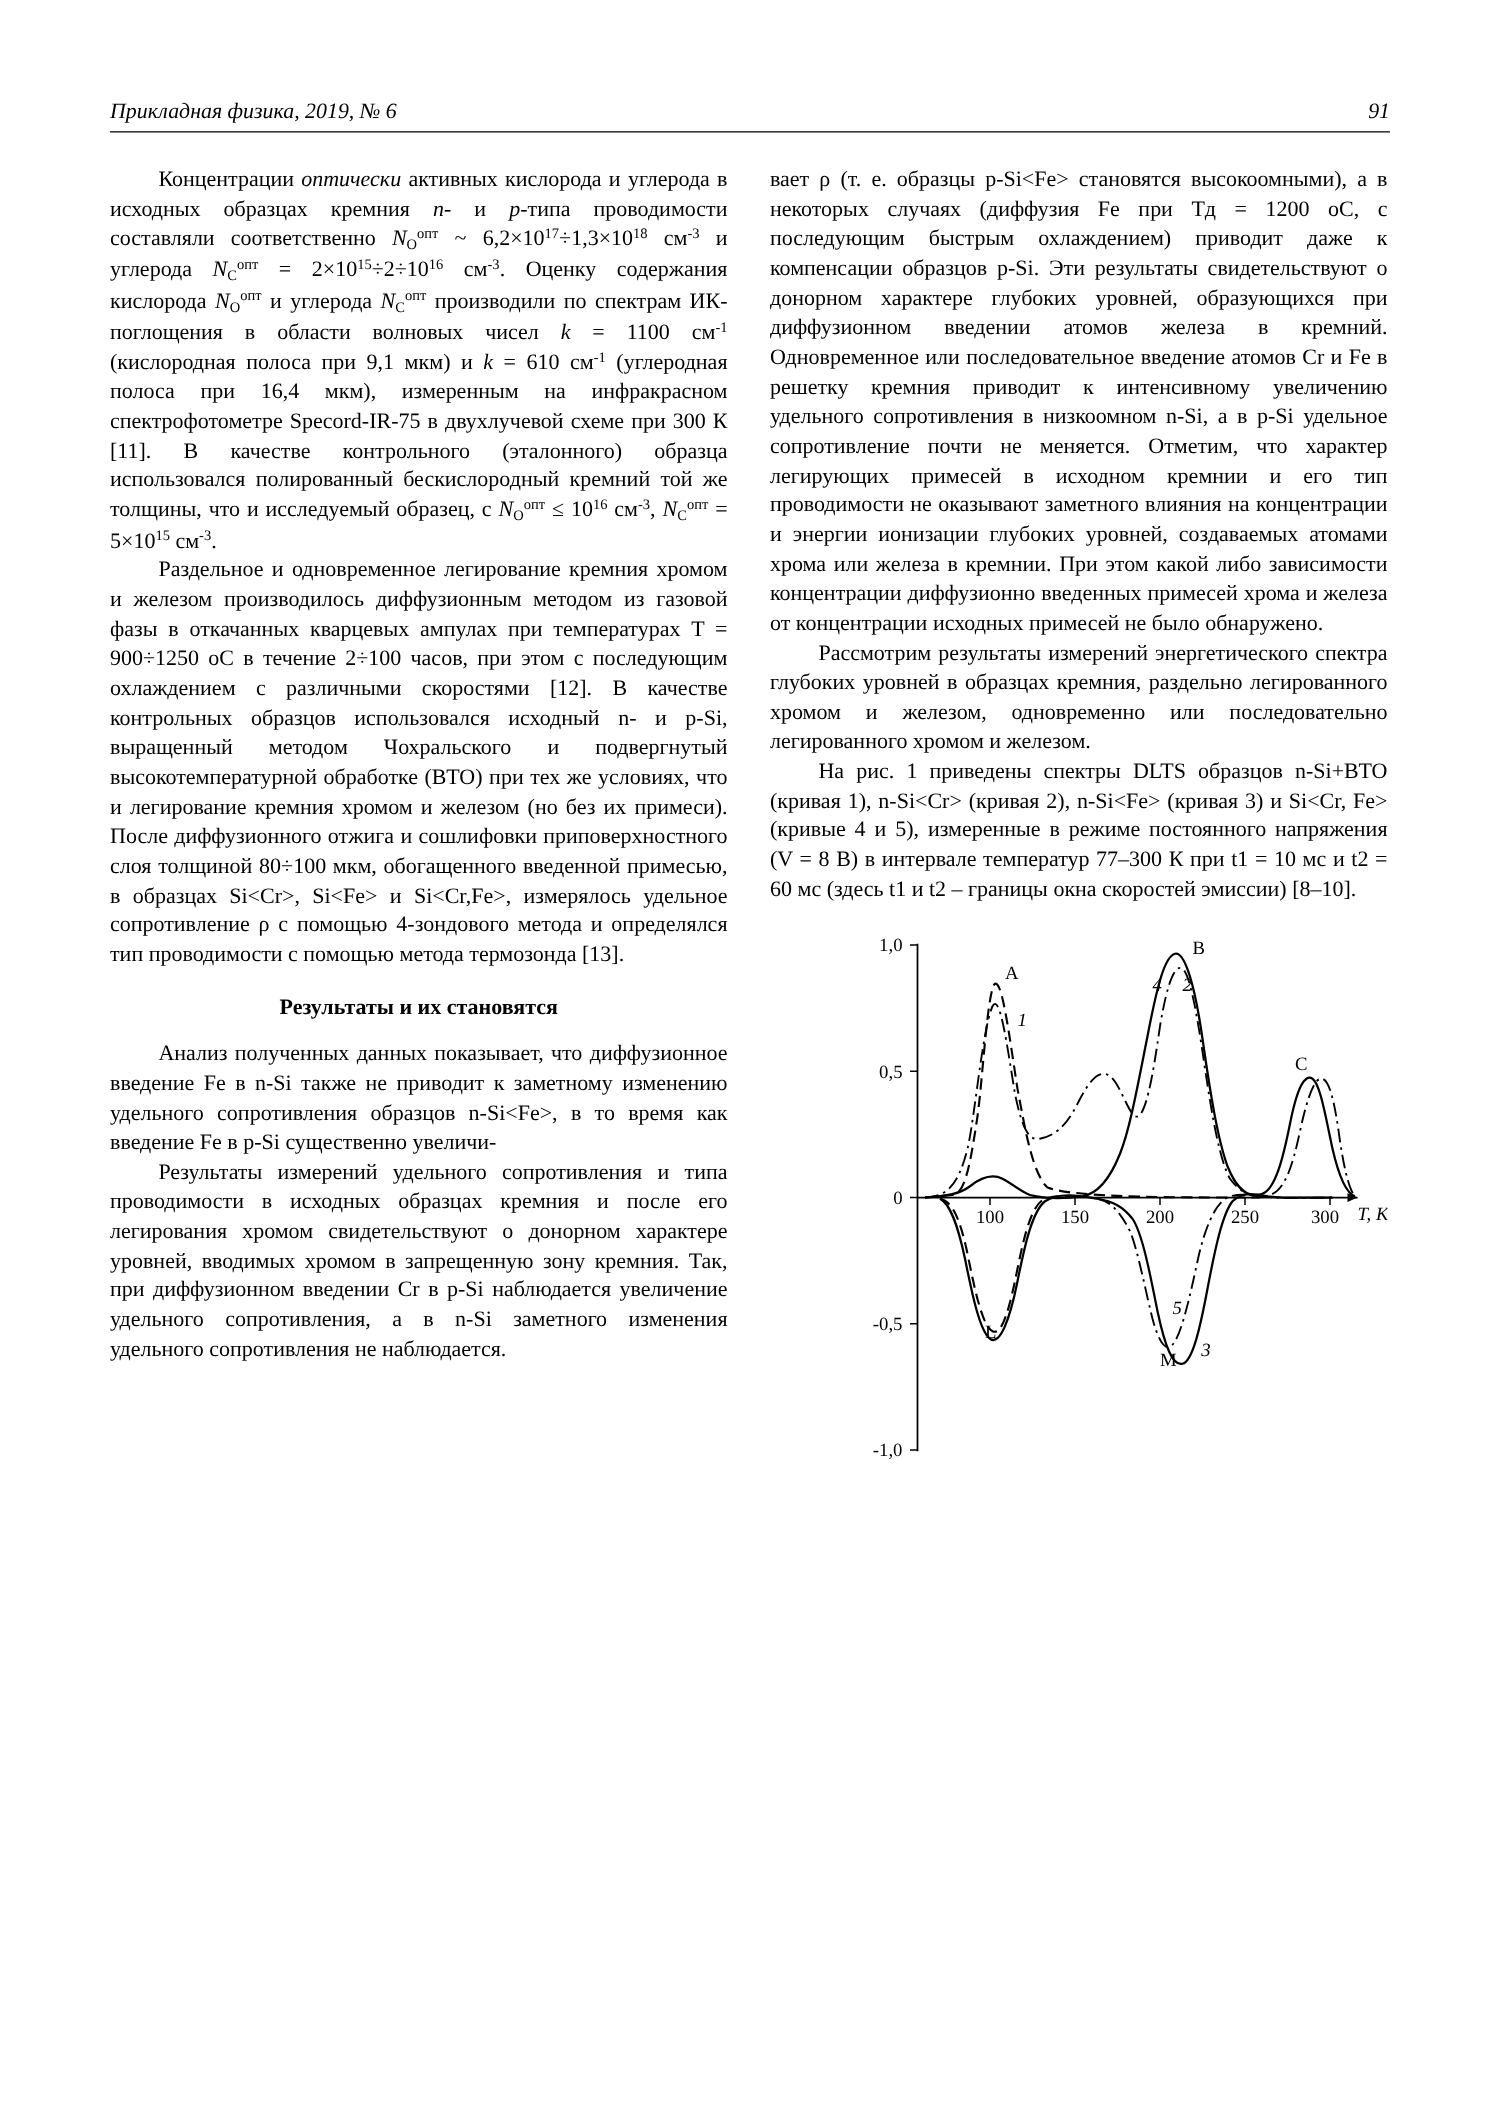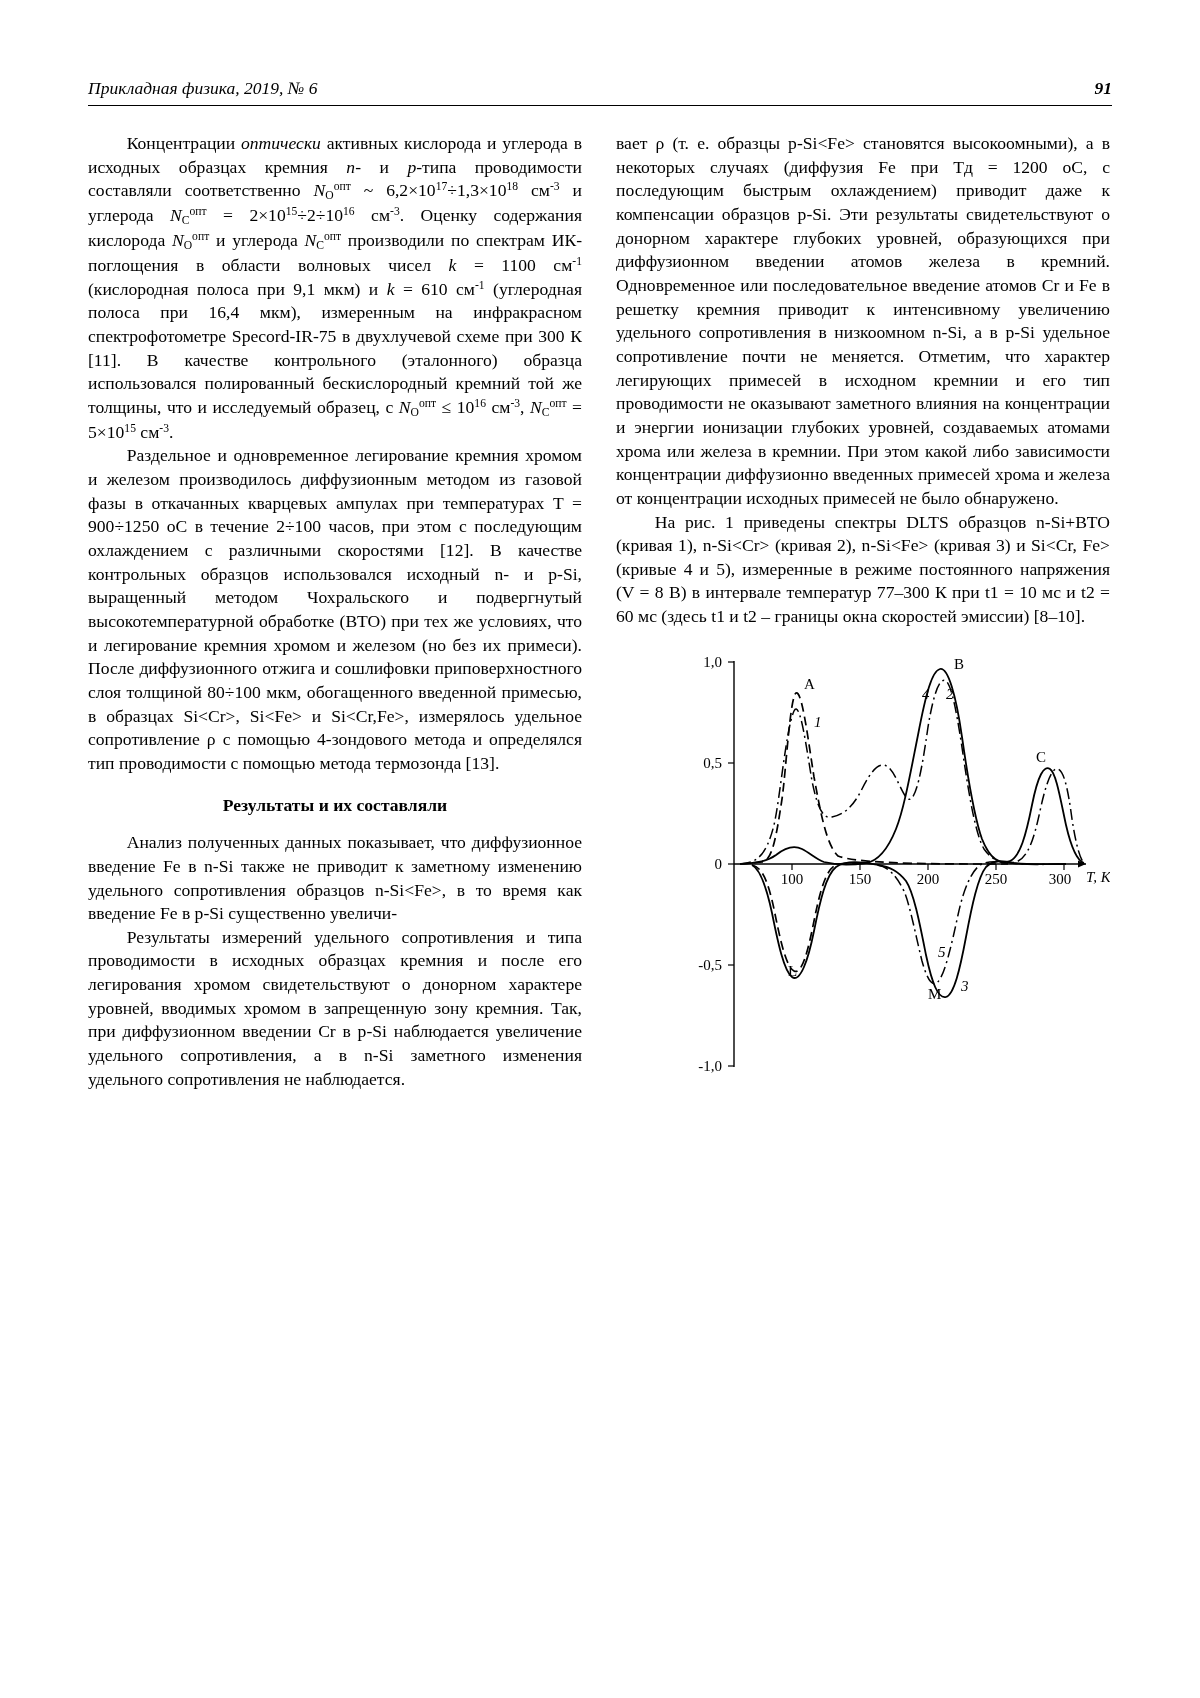--- a/index.html
+++ b/index.html
@@ -20,21 +20,21 @@
   .header {
     display:flex;
     justify-content:space-between;
     align-items:baseline;
     font-style:italic;
     font-size:17.5px;
     padding-bottom:6px;
     border-bottom:1px solid #000;
     margin-bottom:26px;
   }
-  .header .pageno { font-style:italic; font-size:17.5px;font-weight:bold; }
+  .header .pageno { font-style:italic; font-size:17.5px; }
   .columns {
     display:flex;
     gap:34px;
     align-items:flex-start;
   }
   .col { width:494px; }
   p {
     margin:0;
     text-align:justify;
     text-indent:2.2em;
@@ -77,32 +77,33 @@
   </div>
 
   <div class="columns">
 
     <div class="col">
 
       <p><span>Концентрации </span><i>оптически</i><span> активных кислорода и углерода в исходных образцах кремния </span><i>n</i><span>- и </span><i>p</i><span>-типа проводимости составляли соответственно </span><span class="nowrap"><i>N</i><sub>О</sub><sup>опт</sup></span><span> ~  6,2×10</span><sup>17</sup><span>÷1,3×10</span><sup>18</sup><span> см</span><sup>-3</sup><span> и углерода </span><span class="nowrap"><i>N</i><sub>С</sub><sup>опт</sup></span><span>  =  2×10</span><sup>15</sup><span>÷2÷10</span><sup>16</sup><span> см</span><sup>-3</sup><span>. Оценку содержания кислорода </span><span class="nowrap"><i>N</i><sub>О</sub><sup>опт</sup></span><span> и углерода </span><span class="nowrap"><i>N</i><sub>С</sub><sup>опт</sup></span><span> производили по спектрам ИК-поглощения в области волновых чисел </span><i>k</i><span> = 1100 см</span><sup>-1</sup><span> (кислородная полоса при 9,1 мкм) и </span><i>k</i><span> = 610 см</span><sup>-1</sup><span> (углеродная полоса при 16,4 мкм), измеренным на инфракрасном спектрофотометре Specord-IR-75 в двухлучевой схеме при 300 К [11]. В качестве контрольного (эталонного) образца использовался полированный бескислородный кремний той же толщины, что и исследуемый образец, с </span><span class="nowrap"><i>N</i><sub>О</sub><sup>опт</sup></span><span> ≤ 10</span><sup>16</sup><span> см</span><sup>-3</sup><span>, </span><span class="nowrap"><i>N</i><sub>С</sub><sup>опт</sup></span><span> = 5×10</span><sup>15</sup><span> см</span><sup>-3</sup><span>.</span></p>
 
       <p>Раздельное и одновременное легирование кремния хромом и железом производилось диффузионным методом из газовой фазы в откачанных кварцевых ампулах при температурах T = 900÷1250 оС в течение 2÷100 часов, при этом с последующим охлаждением с различными скоростями [12]. В качестве контрольных образцов использовался исходный n- и p-Si, выращенный методом Чохральского и подвергнутый высокотемпературной обработке (ВТО) при тех же условиях, что и легирование кремния хромом и железом (но без их примеси). После диффузионного отжига и сошлифовки приповерхностного слоя толщиной 80÷100 мкм, обогащенного введенной примесью, в образцах Si&lt;Cr&gt;, Si&lt;Fe&gt; и Si&lt;Cr,Fe&gt;, измерялось удельное сопротивление ρ с помощью 4-зондового метода и определялся тип проводимости с помощью метода термозонда [13].</p>
 
-      <p class="sec-title">Результаты и их составляли</p>
+      <p class="sec-title">Результаты и их становятся</p>
 
       <p>Анализ полученных данных показывает, что диффузионное введение Fe в n-Si также не приводит к заметному изменению удельного сопротивления образцов n-Si&lt;Fe&gt;, в то время как введение Fe в p-Si существенно увеличи-</p>
 
       <p>Результаты измерений удельного сопротивления и типа проводимости в исходных образцах кремния и после его легирования хромом свидетельствуют о донорном характере уровней, вводимых хромом в запрещенную зону кремния. Так, при диффузионном введении Cr в p-Si наблюдается увеличение удельного сопротивления, а в n-Si заметного изменения удельного сопротивления не наблюдается.</p>
 
     </div>
 
     <div class="col">
 
       <p style="text-indent:0">вает ρ (т. е. образцы p-Si&lt;Fe&gt; становятся высокоомными), а в некоторых случаях (диффузия Fe при Tд = 1200 оС, с последующим быстрым охлаждением) приводит даже к компенсации образцов p-Si. Эти результаты свидетельствуют о донорном характере глубоких уровней, образующихся при диффузионном введении атомов железа в кремний. Одновременное или последовательное введение атомов Cr и Fe в решетку кремния приводит к интенсивному увеличению удельного сопротивления в низкоомном n-Si, а в p-Si удельное сопротивление почти не меняется. Отметим, что характер легирующих примесей в исходном кремнии и его тип проводимости не оказывают заметного влияния на концентрации и энергии ионизации глубоких уровней, создаваемых атомами хрома или железа в кремнии. При этом какой либо зависимости концентрации диффузионно введенных примесей хрома и железа от концентрации исходных примесей не было обнаружено.</p>
 
+      <p>Рассмотрим результаты измерений энергетического спектра глубоких уровней в образцах кремния, раздельно легированного хромом и железом, одновременно или последовательно легированного хромом и железом.</p>
 
       <p>На рис. 1 приведены спектры DLTS образцов n-Si+ВТО (кривая 1), n-Si&lt;Cr&gt; (кривая 2), n-Si&lt;Fe&gt; (кривая 3) и Si&lt;Cr, Fe&gt; (кривые 4 и 5), измеренные в режиме постоянного напряжения (V = 8 В) в интервале температур 77–300 К при t1 = 10 мс и t2 = 60 мс (здесь t1 и t2 – границы окна скоростей эмиссии) [8–10].</p>
 
       <div class="fig-wrap">
         <svg width="494" height="430" viewBox="0 0 494 430">
 
           <line x1="118" y1="12" x2="118" y2="418" stroke="#000" stroke-width="1.4"></line>
 
           <line x1="118" y1="215" x2="470" y2="215" stroke="#000" stroke-width="1.4"></line>
 

